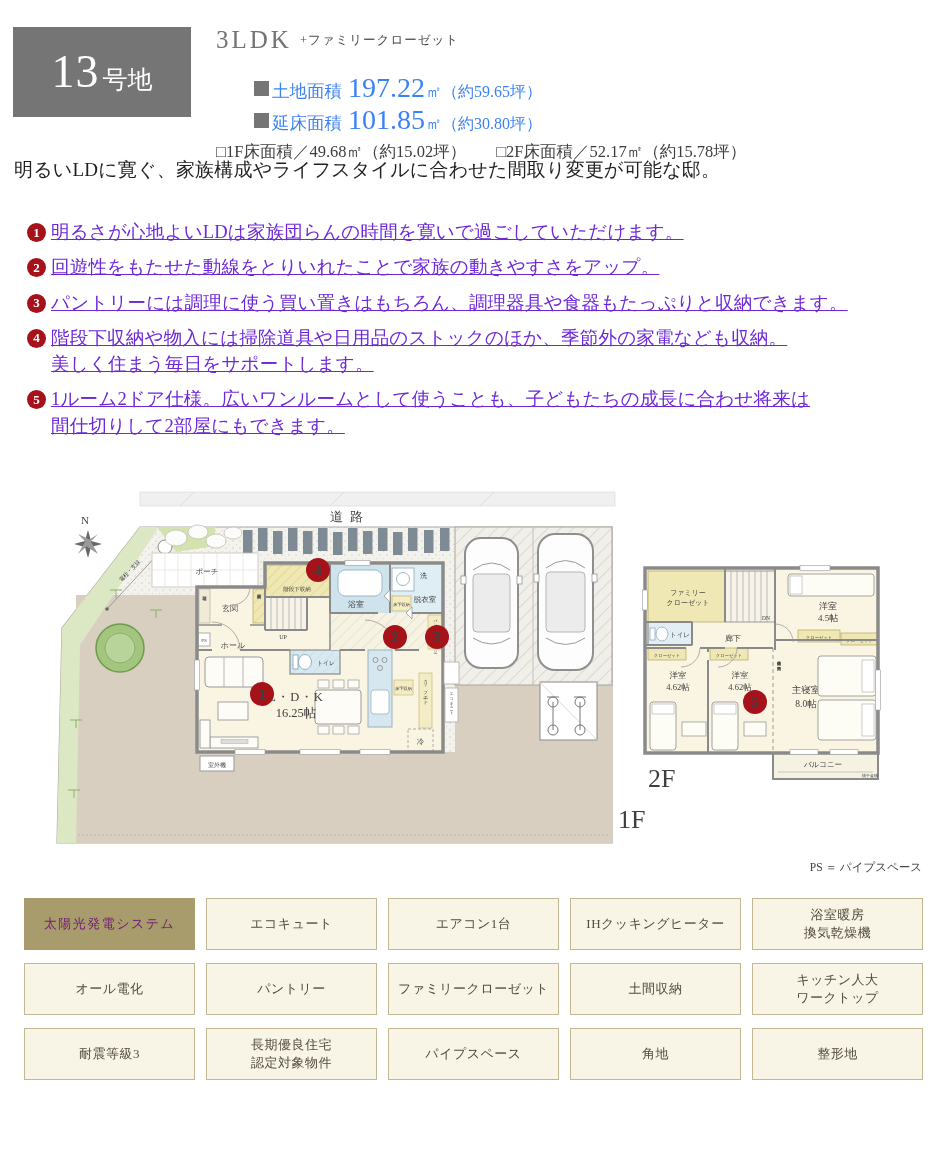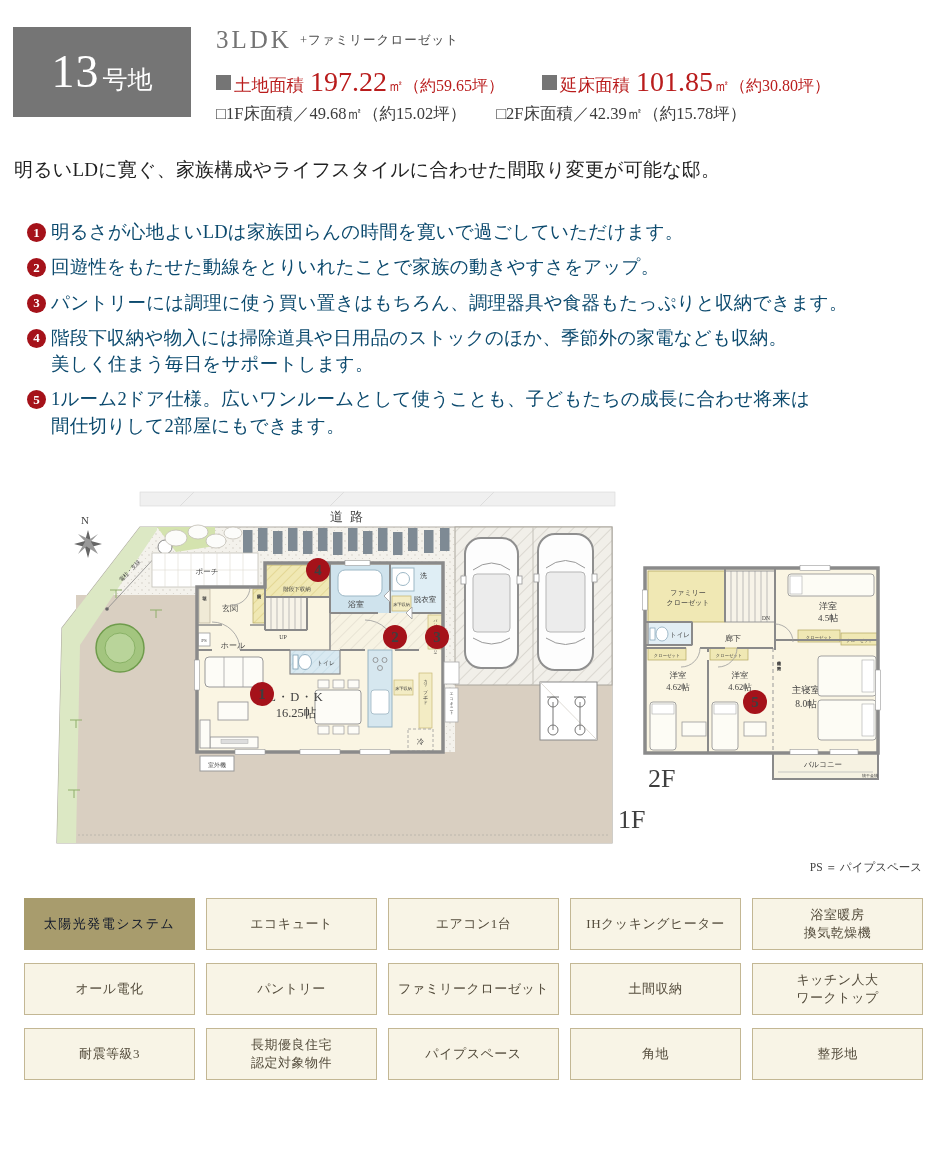--- a/index.html
+++ b/index.html
@@ -8,50 +8,50 @@
 
   
   .header { position:absolute; top:27px; left:13px; display:flex; align-items:flex-start; }
   .lot-badge { width:178px; height:90px; background:#757575; color:#fff; display:flex; align-items:center; justify-content:center; }
   .lot-badge .num { font-size:46px; line-height:1; letter-spacing:1px; }
   .lot-badge .suf { font-size:25px; margin-left:3px; padding-top:14px; }
   .header-right { margin-left:25px; }
   .title-row { display:flex; align-items:baseline; }
   .plan-type { font-size:25px; color:#737373; letter-spacing:3px; line-height:1; }
   .plan-suffix { font-size:12.5px; color:#4b4b4b; margin-left:8px; position:relative; top:-4px; letter-spacing:1px; }
-  .area-row { display:flex; align-items:baseline; margin-top:13px; color:#b91c1c; }
+  .area-row { display:flex; align-items:baseline; margin-top:19px; color:#3b82f6;flex-direction:column; }
   .area-group { display:flex; align-items:baseline; }
   .area-group + .area-group { margin-left:38px; }
   .sq { width:15px; height:15px; background:#757575; display:inline-block; margin-right:3px; align-self:center; }
   .area-label { font-size:17.5px; }
   .area-value { font-size:28px; margin:0 1px 0 6px; }
   .area-unit { font-size:16px; }
   .area-tsubo { font-size:16px; }
   .sub-row { margin-top:5px; font-size:16.5px; color:#3d3d3d; display:flex; }
   .sub-row span + span { margin-left:30px; }
 
   
   .intro { position:absolute; top:157px; left:14px; font-size:19px; color:#1f1f1f; letter-spacing:0.2px; }
   .points { position:absolute; top:219px; left:27px; width:900px; }
   .point { display:flex; margin-bottom:9px; }
   .pnum { width:19px; height:19px; border-radius:50%; background:#a5121a; color:#fff; font-size:13px;
           display:flex; align-items:center; justify-content:center; flex-shrink:0; margin:4px 5px 0 0; font-weight:bold; }
-  .ptxt { font-size:18.5px; line-height:1.42; color:#0c4a6e; white-space:pre-line; letter-spacing:0.2px; }
+  .ptxt { font-size:18.5px; line-height:1.42; color:#6d28d9; white-space:pre-line; letter-spacing:0.2px;text-decoration:underline; }
 
   
   .floorplan { position:absolute; top:490px; left:0; width:950px; height:400px; }
   svg text { font-family:"Liberation Serif","DejaVu Serif",serif; fill:#3f3f3f; }
   .vtxt { writing-mode:vertical-rl; text-orientation:upright; }
 
   
   .features { position:absolute; top:898px; left:24px; display:grid; grid-template-columns:repeat(5,171px); gap:13px 11px; }
   .tag { height:52px; box-sizing:border-box; border:1px solid #c3b794; background:#f8f4e6; color:#544c3c;
          font-size:13px; line-height:1.4; display:flex; align-items:center; justify-content:center;
          text-align:center; white-space:pre-line; padding:2px; letter-spacing:0.5px; }
-  .tag.highlight { background:#a89c6d; border-color:#a89c6d; color:#0f172a; letter-spacing:1.5px; }
+  .tag.highlight { background:#a89c6d; border-color:#a89c6d; color:#701a75; letter-spacing:1.5px; }
 </style>
 </head>
 <body>
 
 <div class="page">
 
   <div class="header">
     <div class="lot-badge">
       <span class="num">13</span>
       <span class="suf">号地</span>
@@ -72,21 +72,21 @@
         <span class="area-group">
           <span class="sq"></span>
           <span class="area-label">延床面積</span>
           <span class="area-value">101.85</span>
           <span class="area-unit">㎡</span>
           <span class="area-tsubo">（約30.80坪）</span>
         </span>
       </div>
       <div class="sub-row">
         <span>□1F床面積／49.68㎡（約15.02坪）</span>
-        <span>□2F床面積／42.39㎡（約15.78坪）</span>
+        <span>□2F床面積／52.17㎡（約15.78坪）</span>
       </div>
     </div>
   </div>
 
   <div class="intro">明るいLDに寛ぐ、家族構成やライフスタイルに合わせた間取り変更が可能な邸。</div>
   <div class="points">
       <div class="point">
         <span class="pnum">1</span>
         <span class="ptxt">明るさが心地よいLDは家族団らんの時間を寛いで過ごしていただけます。</span>
       </div>

